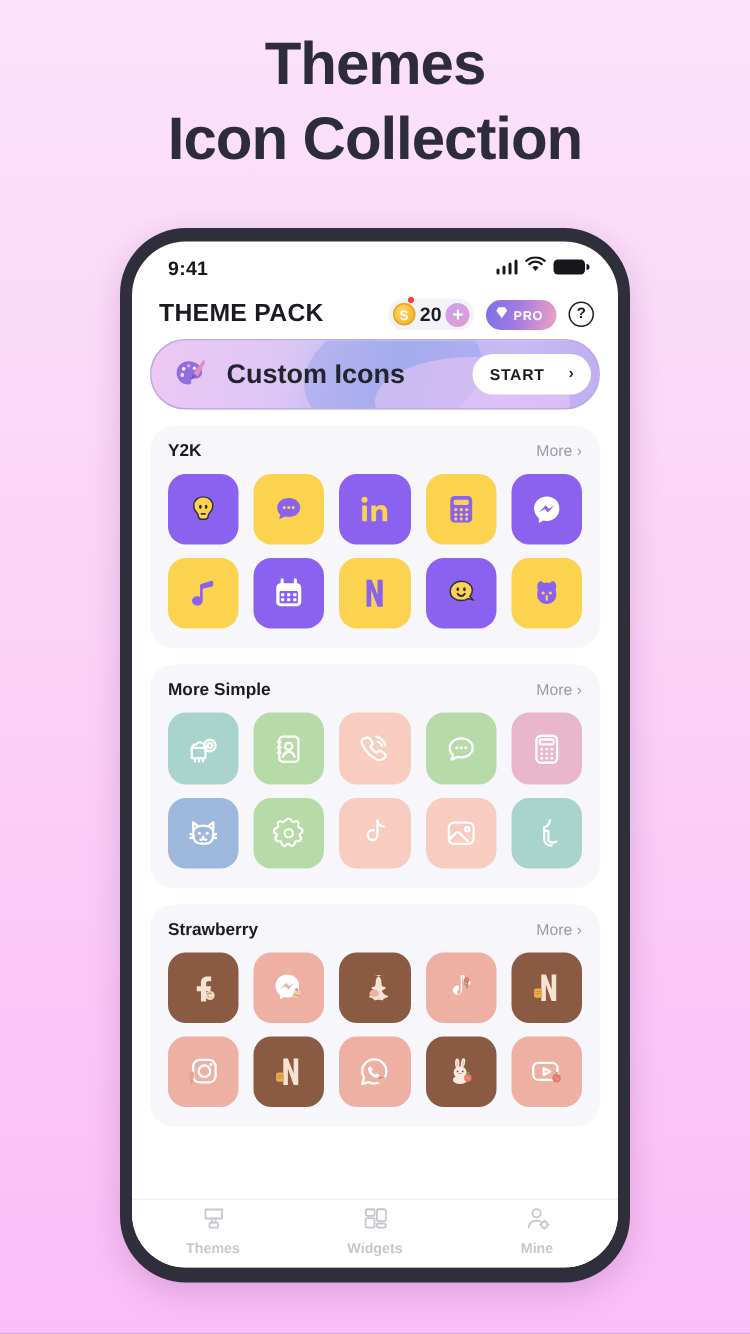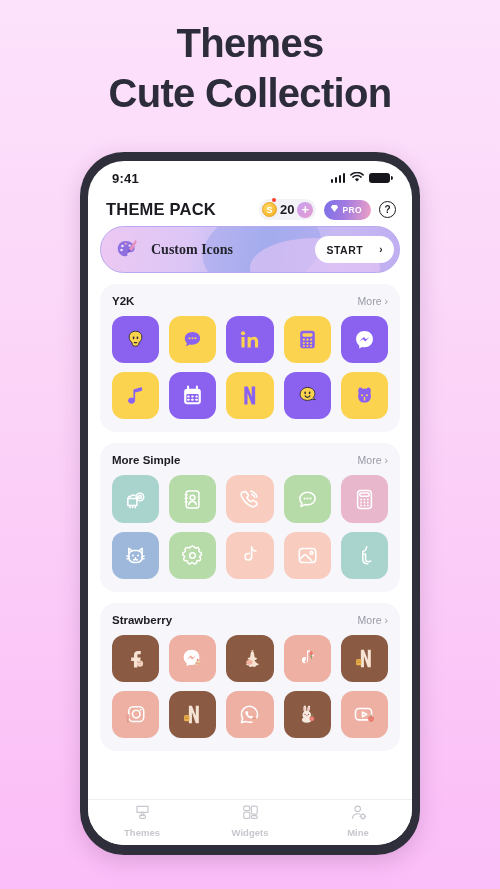--- a/index.html
+++ b/index.html
@@ -150,22 +150,22 @@
   }
   .banner::after {
     content:""; position: absolute; left: 50%; bottom: -26px;
     width: 130px; height: 60px; border-radius: 50%;
     background: rgba(235,200,245,0.55);
   }
   .palette {
     width: 26px; height: 26px; position: relative; z-index: 2; flex: none;
   }
   .banner-label {
-    font-size: 14px; font-weight: 700; color: #24242E;
-    margin-left: 10px; z-index: 2; font-family: Liberation Serif, serif;
+    font-size: 18px; font-weight: 700; color: #24242E;
+    margin-left: 10px; z-index: 2;
   }
   .start-btn {
     margin-left: auto; z-index: 2;
     background: #fff; border-radius: 20px;
     height: 27px; padding: 0 11px;
     display: flex; align-items: center; gap: 16px;
     font-size: 10.5px; font-weight: 800; color: #1B1B22;
     letter-spacing: 0.5px;
   }
   .chev { font-size: 10px; font-weight: 700; }
@@ -219,21 +219,21 @@
   }
   .tab .tab-label { font-size: 9.5px; font-weight: 600; color: #C7C7CE; }
   .tab.active .tab-label { color: #16161C; font-weight: 700; }
   .tab-ico { height: 19px; display:flex; align-items:center; }
 </style>
 </head>
 <body>
 
 <div class="headline">
   <span class="l1">Themes</span>
-  <span class="l2">Cute Collection</span>
+  <span class="l2">Icon Collection</span>
 </div>
 
 <div class="phone">
   <div class="screen">
 
     <div class="statusbar">
       <div class="status-time">9:41</div>
       <div class="status-right">
         <span class="sig">
             <i></i>

